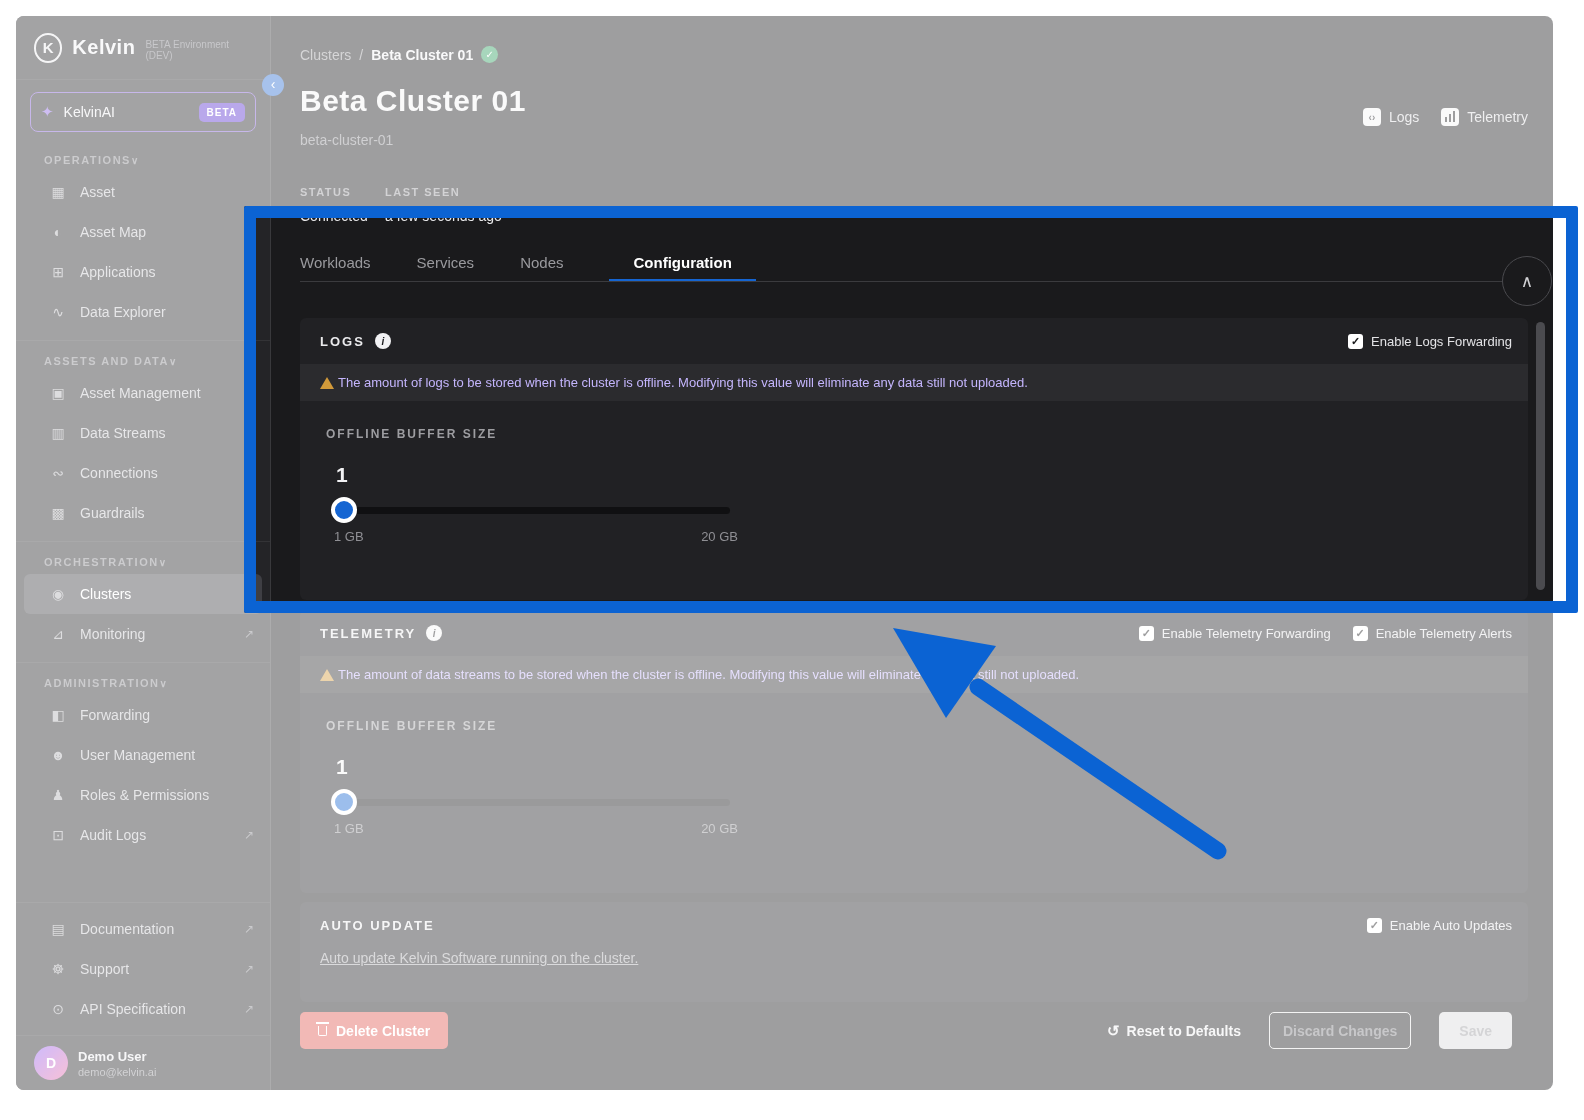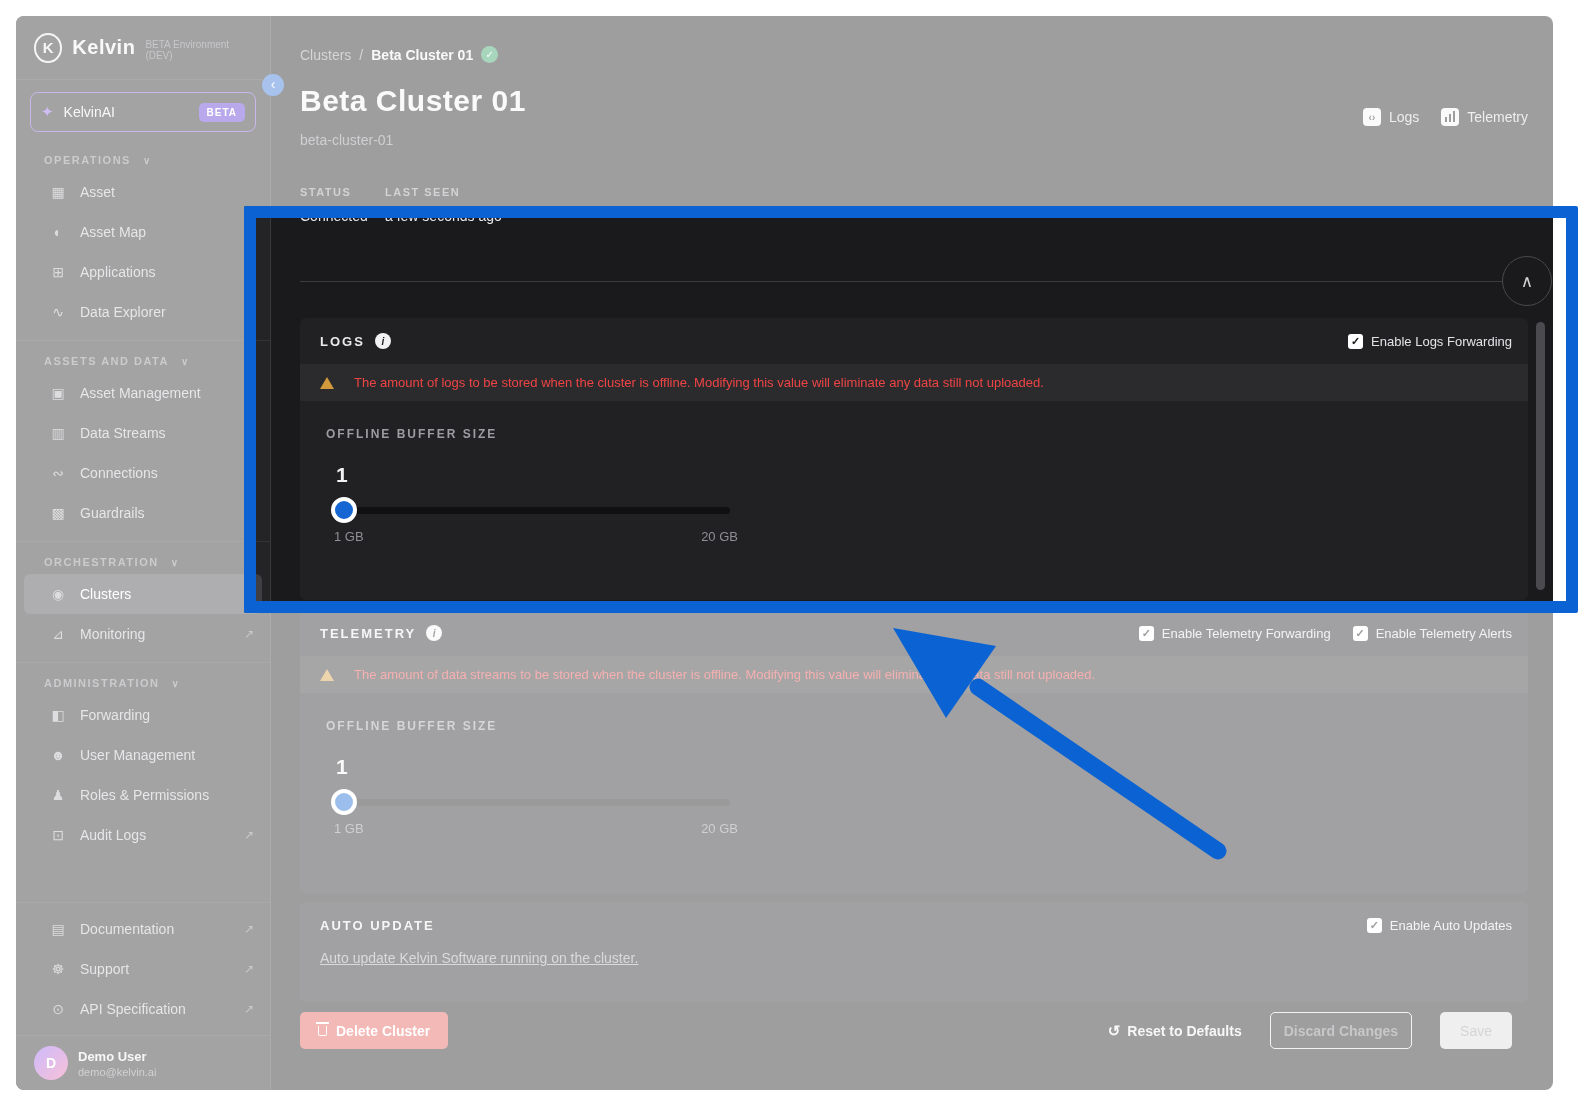--- a/index.html
+++ b/index.html
@@ -19,21 +19,21 @@
   .brand { font-size:20px; font-weight:600; color:#f0f0f2; letter-spacing:.5px; }
   .env { font-size:10px; color:#7e7e84; margin-top:4px; }
   .collapse-btn { position:absolute; left:246px; top:58px; width:22px; height:22px; border-radius:50%;
     background:#2e6fd2; color:#fff; font-size:14px; line-height:20px; text-align:center; z-index:3; }
   .kai-pill { margin:12px 14px 8px 14px; height:40px; border:1px solid #7a55cc; border-radius:8px;
     display:flex; align-items:center; gap:10px; padding:0 10px; }
   .kai-star { color:#8a63e0; font-size:15px; }
   .kai-label { font-size:14px; color:#ececef; flex:1; }
   .kai-badge { background:#5a31cf; color:#fff; font-size:10px; font-weight:bold; letter-spacing:1px;
     border-radius:5px; padding:4px 8px; }
-  .s-sec { display:flex; align-items:center; gap:12px; padding:14px 0 6px 28px; font-size:11px;
+  .s-sec { display:flex; align-items:center; gap:0; padding:14px 0 6px 28px; font-size:11px;
     font-weight:bold; letter-spacing:1.5px; color:#85858a; }
   .s-sec .chev { font-size:10px; color:#85858a; }
   .sec-divide { border-top:1px solid #333336; margin-top:8px; }
   .s-item { height:40px; display:flex; align-items:center; gap:13px; padding:0 16px 0 33px;
     font-size:14px; color:#c6c6ca; cursor:pointer; }
   .s-item .s-ico { width:18px; text-align:center; font-size:14px; color:#aeaeb2; }
   .s-item.active { background:#3f3f44; border-radius:6px; margin:0 8px; padding:0 8px 0 25px; color:#ffffff; }
   .ext-icon { margin-left:auto; color:#808086; font-size:12px; }
   .side-spacer { flex:1; }
   .side-foot { border-top:1px solid #333336; padding-top:6px; }
@@ -75,22 +75,22 @@
 
   .card { position:absolute; left:29px; right:25px; background:#212124; border-radius:6px; overflow:hidden; }
   .card-head { height:46px; display:flex; align-items:center; gap:10px; padding:0 20px; position:relative; }
   .card-title { font-size:13px; font-weight:bold; letter-spacing:2px; color:#eaeaec; }
   .info-ico { width:16px; height:16px; border-radius:50%; background:#f2f2f4; color:#1a1a1c; font-size:10px;
     font-weight:bold; font-style:italic; display:flex; align-items:center; justify-content:center; }
   .head-right { position:absolute; right:16px; top:0; height:46px; display:flex; align-items:center; gap:22px; }
   .cb { display:flex; align-items:center; gap:8px; font-size:13px; color:#e3e3e6; cursor:pointer; }
   .cb .box { width:15px; height:15px; background:#fff; border-radius:3px; color:#1a1a1c; font-size:11px;
     font-weight:bold; display:flex; align-items:center; justify-content:center; }
-  .warn-row { background:#2b2b2e; padding:11px 20px; display:flex; gap:20px; align-items:center;
-    font-size:13px; color:#ef4444; }
+  .warn-row { background:#2b2b2e; padding:11px 20px; display:flex; gap:4px; align-items:center;
+    font-size:13px; color:#c4b5fd; }
   .warn-tri { width:0; height:0; border-left:7px solid transparent; border-right:7px solid transparent;
     border-bottom:12px solid #d29a3a; position:relative; }
   .card-body { padding:26px 26px 30px 26px; }
   .buf-label { font-size:12px; font-weight:bold; letter-spacing:2px; color:#9d9da1; }
   .buf-value { font-size:21px; font-weight:bold; color:#f2f2f4; margin:22px 0 0 10px; }
   .slider { position:relative; width:396px; height:26px; margin:10px 0 0 8px; }
   .slider .track { position:absolute; left:0; right:0; top:10px; height:7px; background:#101012; border-radius:4px; }
   .slider .knob { position:absolute; left:-3px; top:0; width:26px; height:26px; border-radius:50%;
     background:#1565d2; border:4px solid #fff; cursor:pointer; }
   .gb-row { width:404px; margin:6px 0 0 8px; display:flex; justify-content:space-between;
@@ -103,21 +103,21 @@
   .delete-btn { background:#e05851; color:#fff; border-radius:5px; height:37px; padding:0 18px;
     display:flex; align-items:center; gap:9px; font-size:14px; font-weight:bold; cursor:pointer; }
   .trash-icon { width:9px; height:10px; border:1.5px solid #fff; border-top:none; border-radius:0 0 2px 2px; position:relative; }
   .trash-icon::before { content:""; position:absolute; left:-3px; top:-4px; width:13px; height:2px; background:#fff; }
   .foot-right { margin-left:auto; display:flex; align-items:center; gap:28px; }
   .reset-btn { display:flex; align-items:center; gap:7px; font-size:14px; font-weight:bold; color:#ededee; cursor:pointer; }
   .reset-ico { font-size:15px; }
   .discard-btn { border:1px solid #e5e5e5; color:#7c7c80; border-radius:5px; height:37px; padding:0 13px;
     display:flex; align-items:center; font-size:14px; font-weight:bold; }
   .save-btn { background:#d9d9db; color:#9a9a9e; border-radius:5px; height:37px; padding:16px 20px;
-    display:flex; align-items:center; font-size:14px; font-weight:normal; }
+    display:flex; align-items:center; font-size:14px; font-weight:bold; }
 
   
   .dim-hole { position:absolute; left:244px; top:206px; width:1334px; height:407px;
     border:12px solid #0b63d3; border-radius:2px;
     box-shadow:0 0 0 3000px rgba(255,255,255,0.58); z-index:10; pointer-events:none; }
   .arrow-svg { position:absolute; left:0; top:0; z-index:11; pointer-events:none; }
 </style>
 </head>
 <body>
 
@@ -271,20 +271,26 @@
 
     <div class="status-labels">
       <span class="col1">STATUS</span>
       <span>LAST SEEN</span>
     </div>
     <div class="status-values">
       <span class="col1">Connected</span>
       <span>a few seconds ago</span>
     </div>
 
+    <div class="tabs">
+      <span class="tab">Workloads</span>
+      <span class="tab">Services</span>
+      <span class="tab">Nodes</span>
+      <span class="tab active">Configuration</span>
+    </div>
     <div class="tabline"></div>
     <div class="collapse-up">∧</div>
     <div class="scroll-thumb"></div>
 
     <div class="card" style="top:302px; height:282px;">
       <div class="card-head">
         <span class="card-title">LOGS</span>
         <span class="info-ico">i</span>
         <span class="head-right">
           <span class="cb">

